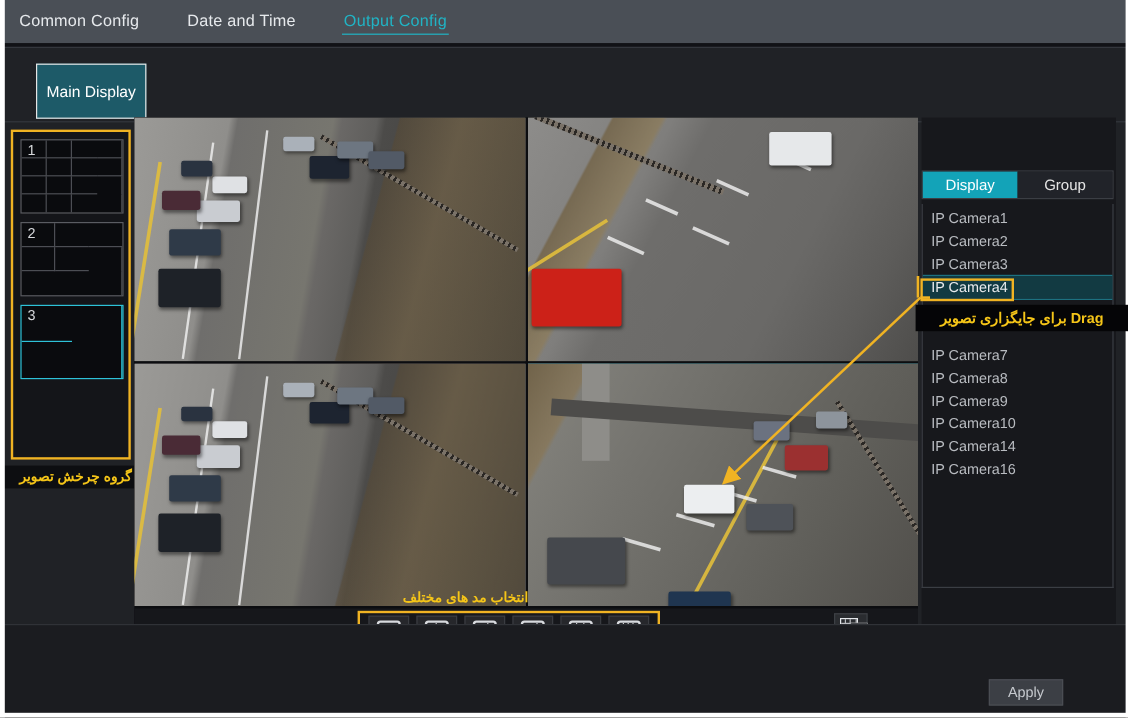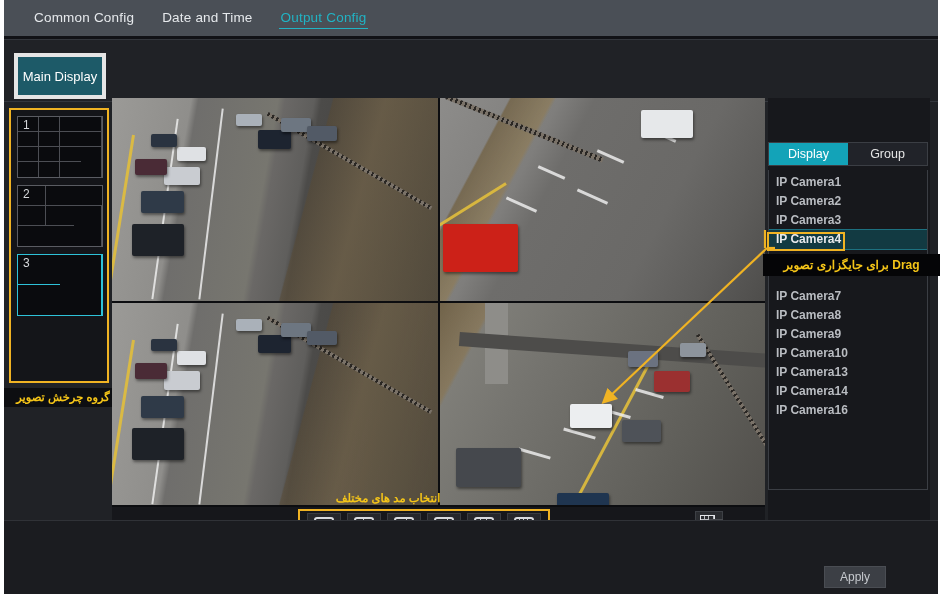--- a/index.html
+++ b/index.html
@@ -20,22 +20,22 @@
   }
 
   
   .tabbar {
     position: absolute;
     left: 0; top: 0;
     width: 940px; height: 36px;
     background: #4a4f56;
     display: flex;
     align-items: center;
-    padding-left: 32px;
-    gap: 24px;
+    padding-left: 14px;
+    gap: 36px;
   }
   .tab {
     font-size: 13.5px;
     color: #e6e9ec;
     letter-spacing: .2px;
     padding: 2px 2px 3px 2px;
     cursor: pointer;
     white-space: nowrap;
   }
   .tab.active {
@@ -55,30 +55,30 @@
     position: absolute;
     left: 0; top: 39px;
     width: 940px; height: 520px;
     background: #202226;
     border-top: 1px solid #34373d;
   }
 
   
   .main-display-btn {
     position: absolute;
-    left: 14px; top: 13px;
+    left: 30px; top: 13px;
     width: 92px; height: 46px;
     background: #1d5a68;
     color: #ffffff;
     font-size: 13px;
     display: flex;
     align-items: center;
     justify-content: center;
     cursor: pointer;
-    border: 4px solid #e5e5e5;
+    border: 1px solid #e5e5e5;
   }
 
   .subbar-line {
     position: absolute;
     left: 0; top: 61px;
     width: 940px; height: 1px;
     background: #34373d;
   }
 
   
@@ -319,21 +319,20 @@
     padding-top: 3px;
     overflow: hidden;
   }
   .cam-item {
     height: 19px;
     line-height: 19px;
     padding-left: 7px;
     font-size: 12px;
     color: #b9bcc1;
     cursor: pointer;
-    font-weight: bold;
   }
   .cam-item.selected {
     background: #123a42;
     color: #e8eaed;
     outline: 1px solid #1d7180;
   }
   .cam-item.hidden-row { visibility: hidden; }
 
   .cam-highlight-box {
     position: absolute;
@@ -637,21 +636,20 @@
         <div class="cam-item">IP Camera1</div>
         <div class="cam-item">IP Camera2</div>
         <div class="cam-item">IP Camera3</div>
         <div class="cam-item selected">IP Camera4</div>
         <div class="cam-item hidden-row">IP Camera5</div>
         <div class="cam-item hidden-row">IP Camera6</div>
         <div class="cam-item">IP Camera7</div>
         <div class="cam-item">IP Camera8</div>
         <div class="cam-item">IP Camera9</div>
         <div class="cam-item">IP Camera10</div>
-        <div class="cam-item">IP Camera13</div>
         <div class="cam-item">IP Camera14</div>
         <div class="cam-item">IP Camera16</div>
       </div>
     </div>
 
     <div class="cam-highlight-box"></div>
     <div class="drag-caption">Drag برای جایگزاری تصویر</div>
 
     <svg class="arrow-svg" viewBox="0 0 830 445">
       <defs>

